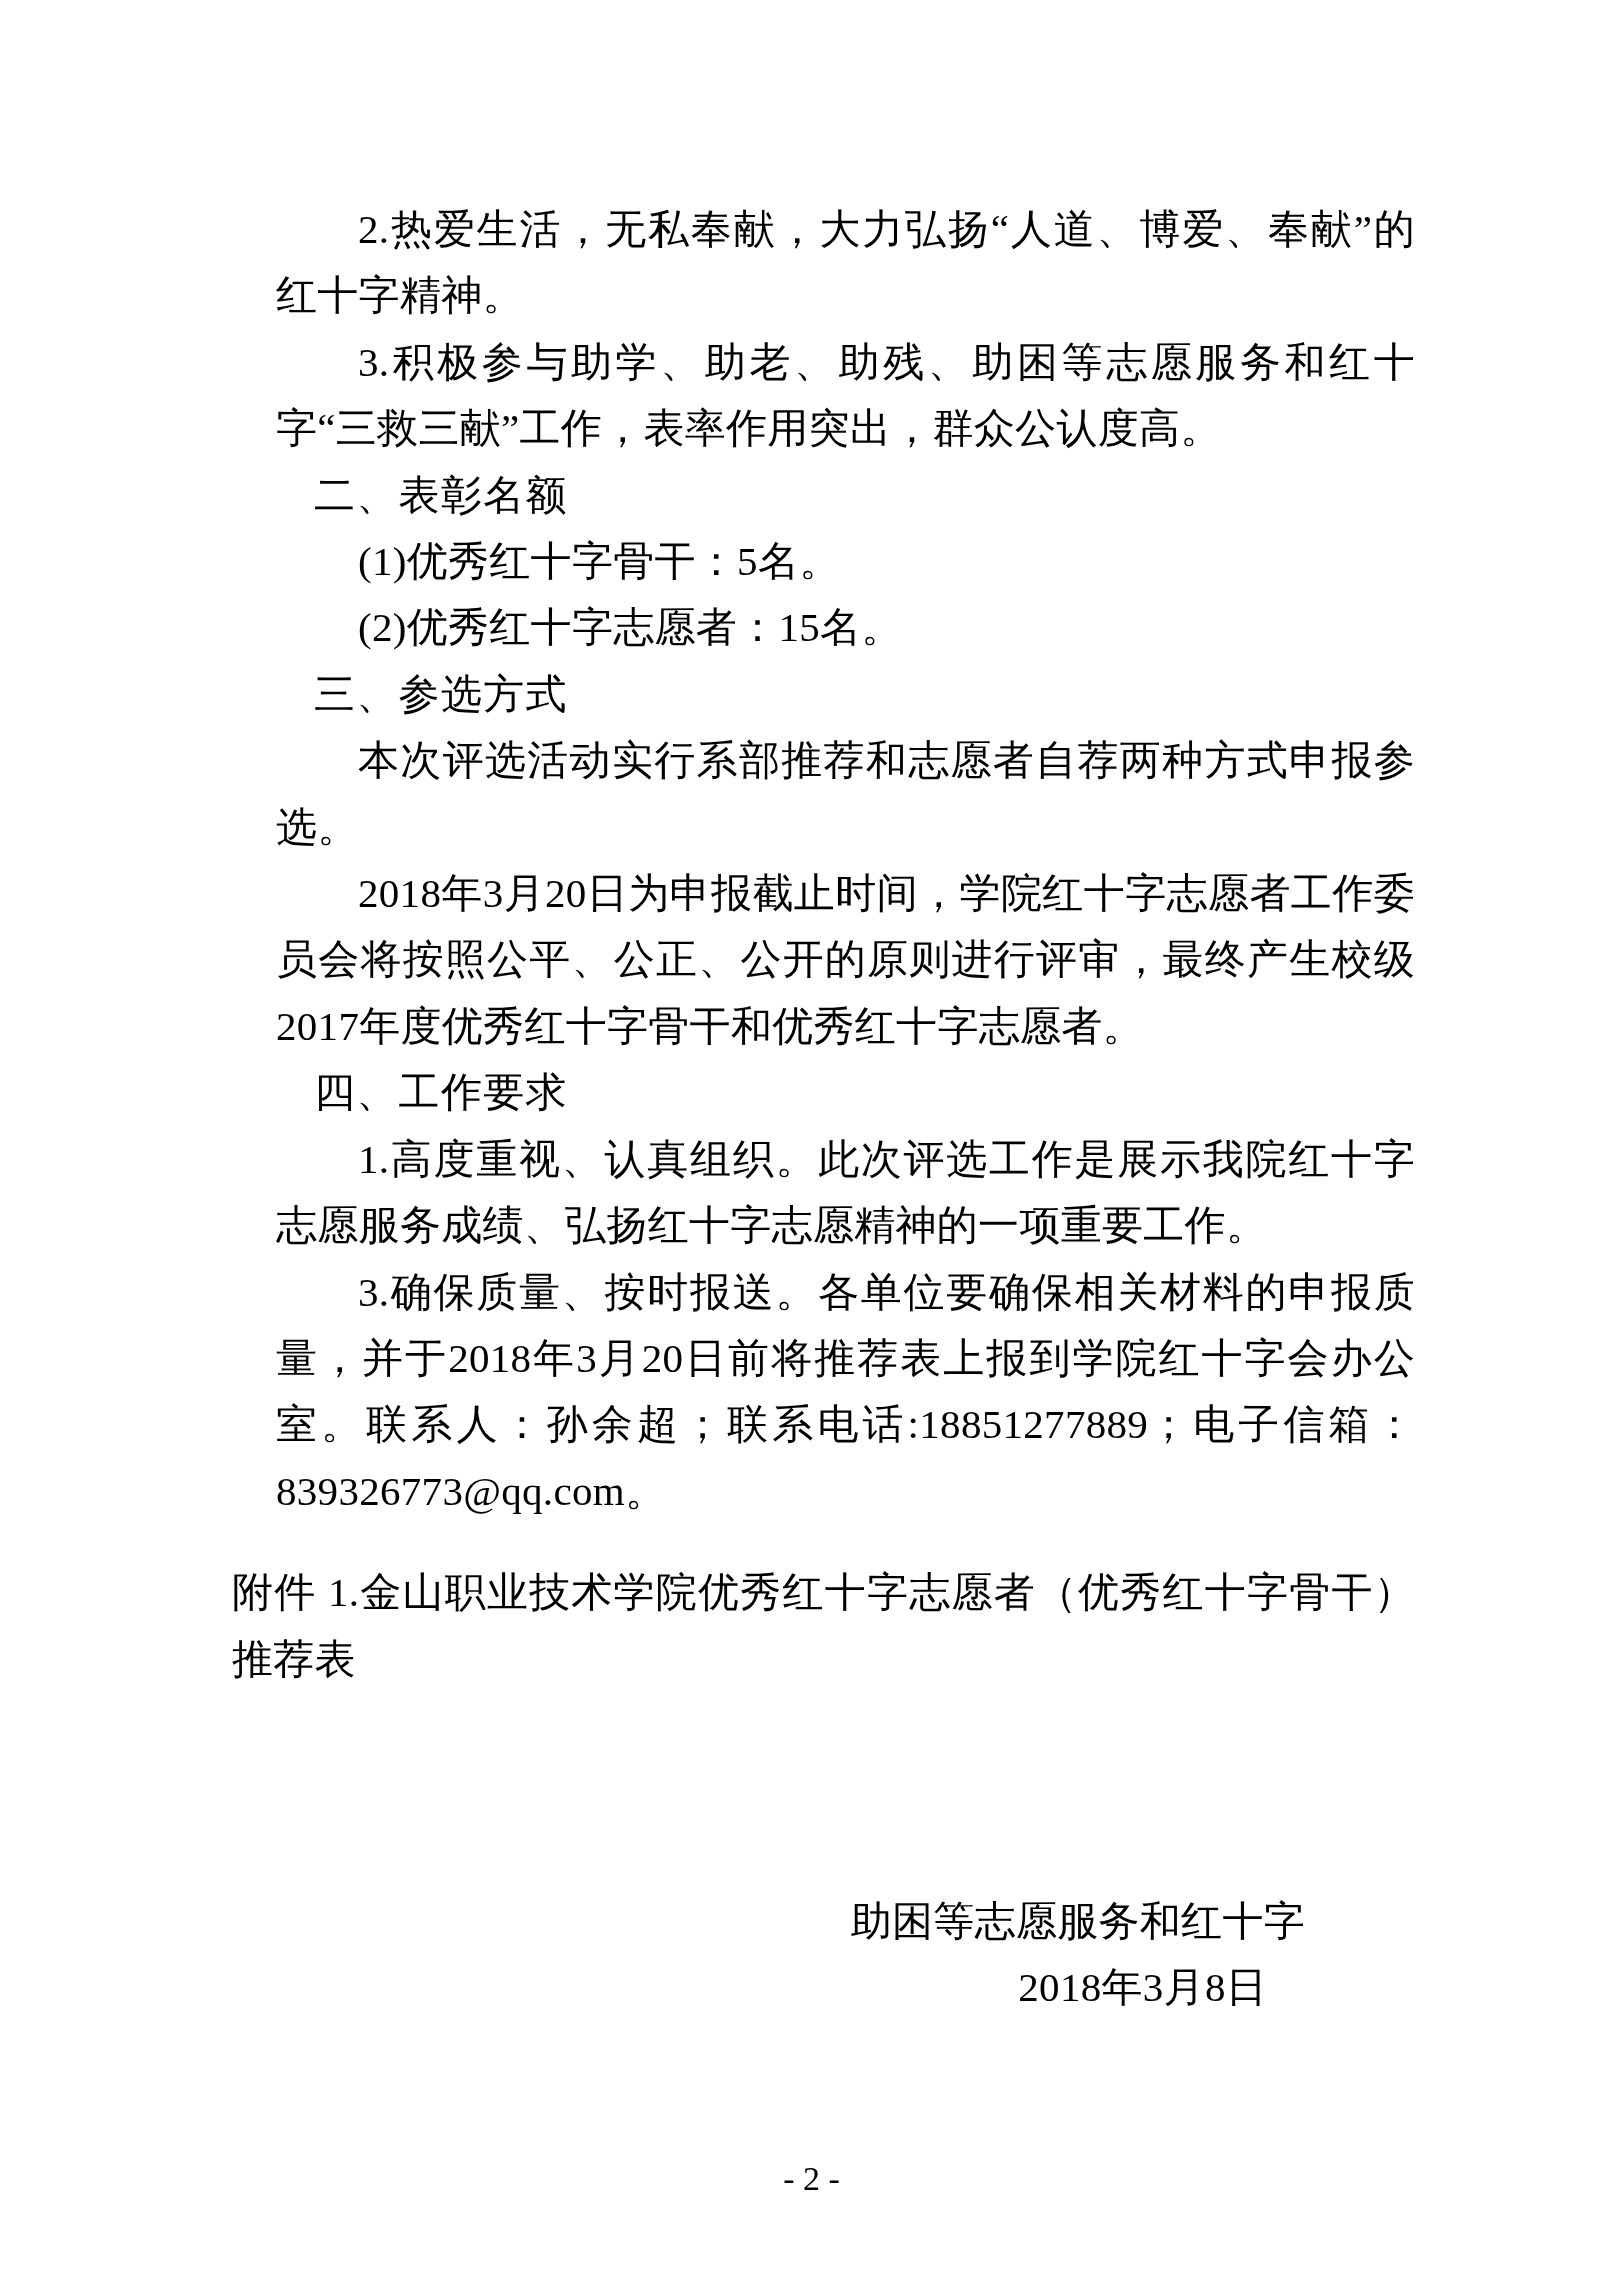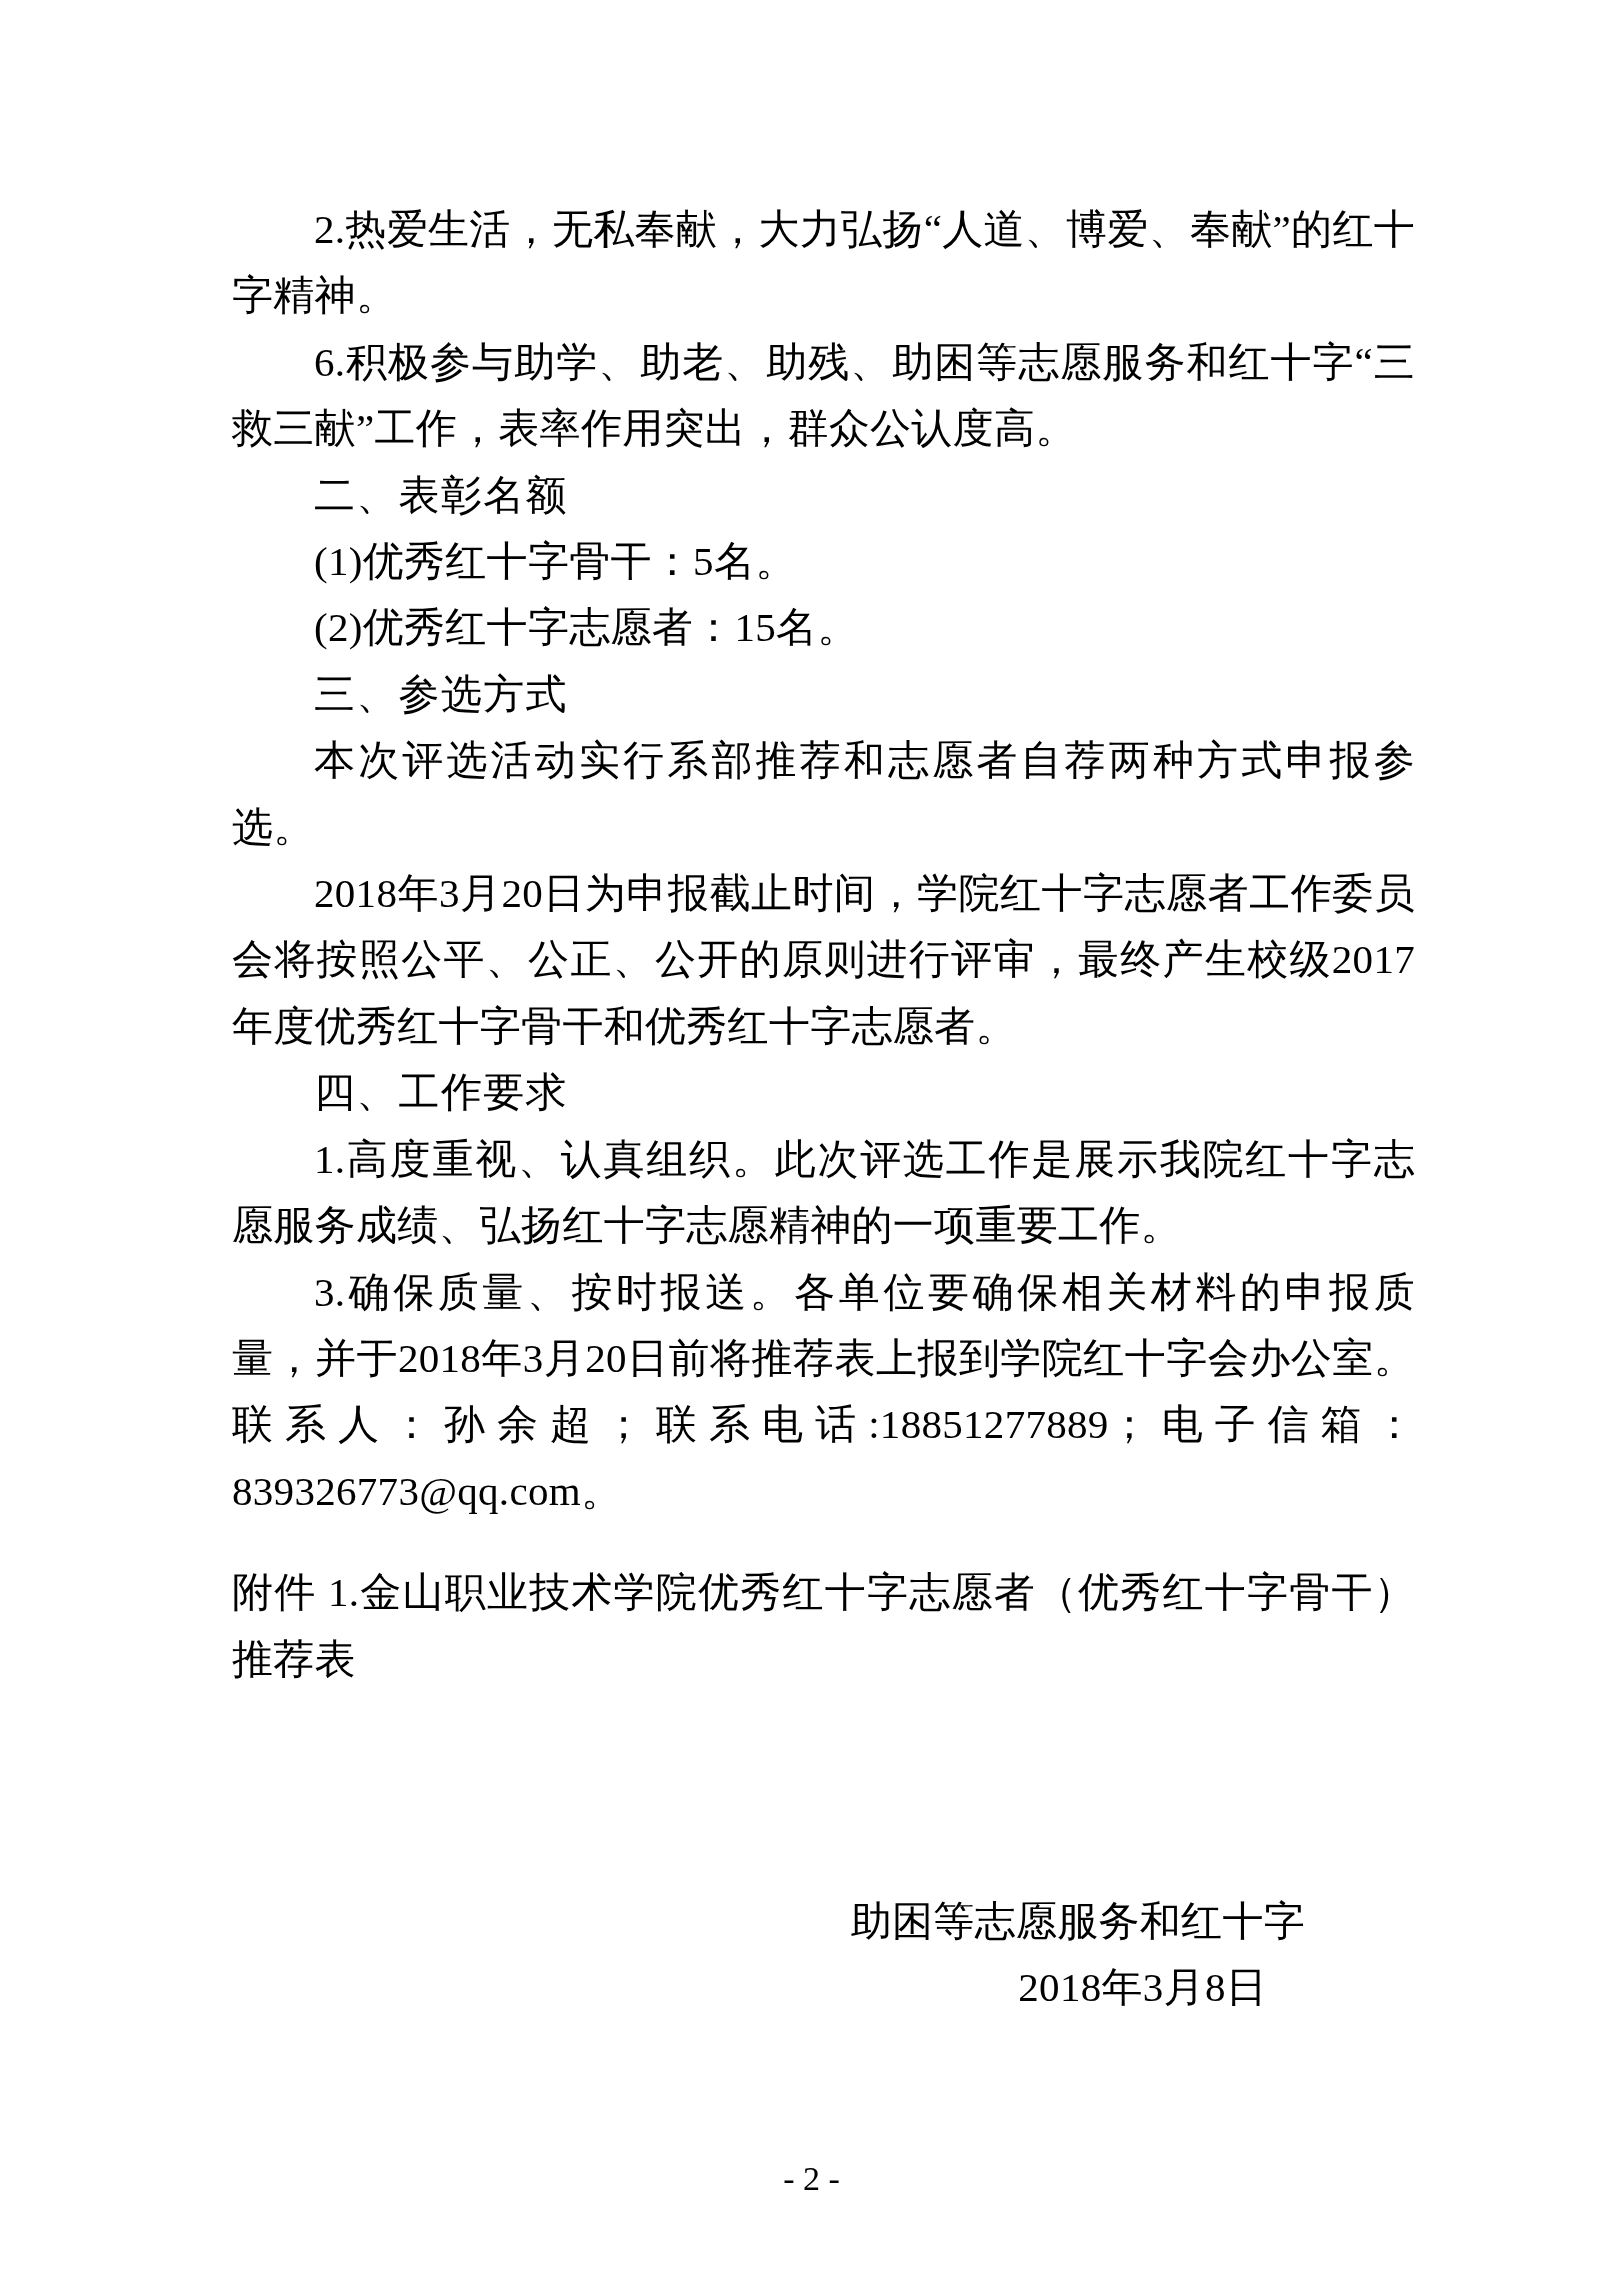--- a/index.html
+++ b/index.html
@@ -30,20 +30,21 @@
     text-align: justify;
     text-justify: inter-ideograph;
     letter-spacing: 0.3px;
   }
   p {
     margin: 0;
     padding: 0;
   }
   .indent {
     text-indent: 2em;
+    margin-left: 44px;
   }
   .heading {
     font-family: "Liberation Sans", "DejaVu Sans", sans-serif;
     font-weight: normal;
     text-indent: 2em;
     letter-spacing: 1.3px;
   }
   .attach {
     margin-top: 35px;
     text-indent: 0;
@@ -68,21 +69,21 @@
     font-family: "Liberation Serif", "DejaVu Serif", serif;
   }
 </style>
 </head>
 <body>
 
 <div class="page">
   <div class="body-text">
 
     <p class="indent">2.热爱生活，无私奉献，大力弘扬“人道、博爱、奉献”的红十字精神。</p>
-    <p class="indent">6.积极参与助学、助老、助残、助困等志愿服务和红十字“三救三献”工作，表率作用突出，群众公认度高。</p>
+    <p class="indent">3.积极参与助学、助老、助残、助困等志愿服务和红十字“三救三献”工作，表率作用突出，群众公认度高。</p>
 
     <p class="heading">二、表彰名额</p>
     <p class="indent">(1)优秀红十字骨干：5名。</p>
     <p class="indent">(2)优秀红十字志愿者：15名。</p>
 
     <p class="heading">三、参选方式</p>
     <p class="indent">本次评选活动实行系部推荐和志愿者自荐两种方式申报参选。</p>
     <p class="indent">2018年3月20日为申报截止时间，学院红十字志愿者工作委员会将按照公平、公正、公开的原则进行评审，最终产生校级2017年度优秀红十字骨干和优秀红十字志愿者。</p>
 
     <p class="heading">四、工作要求</p>

